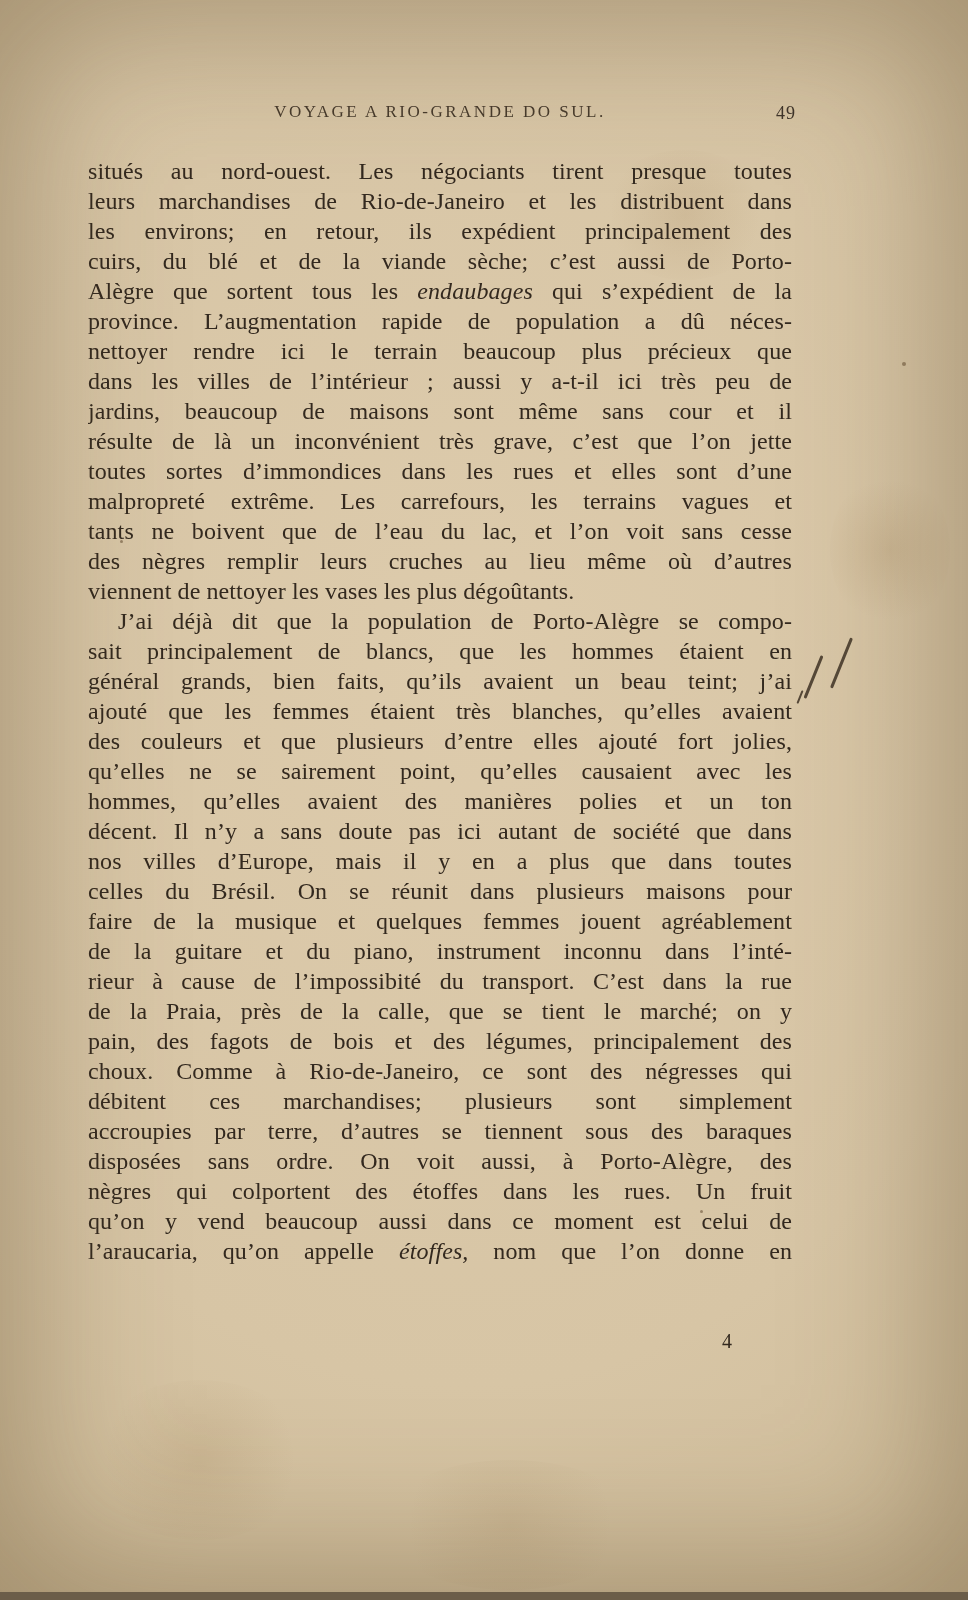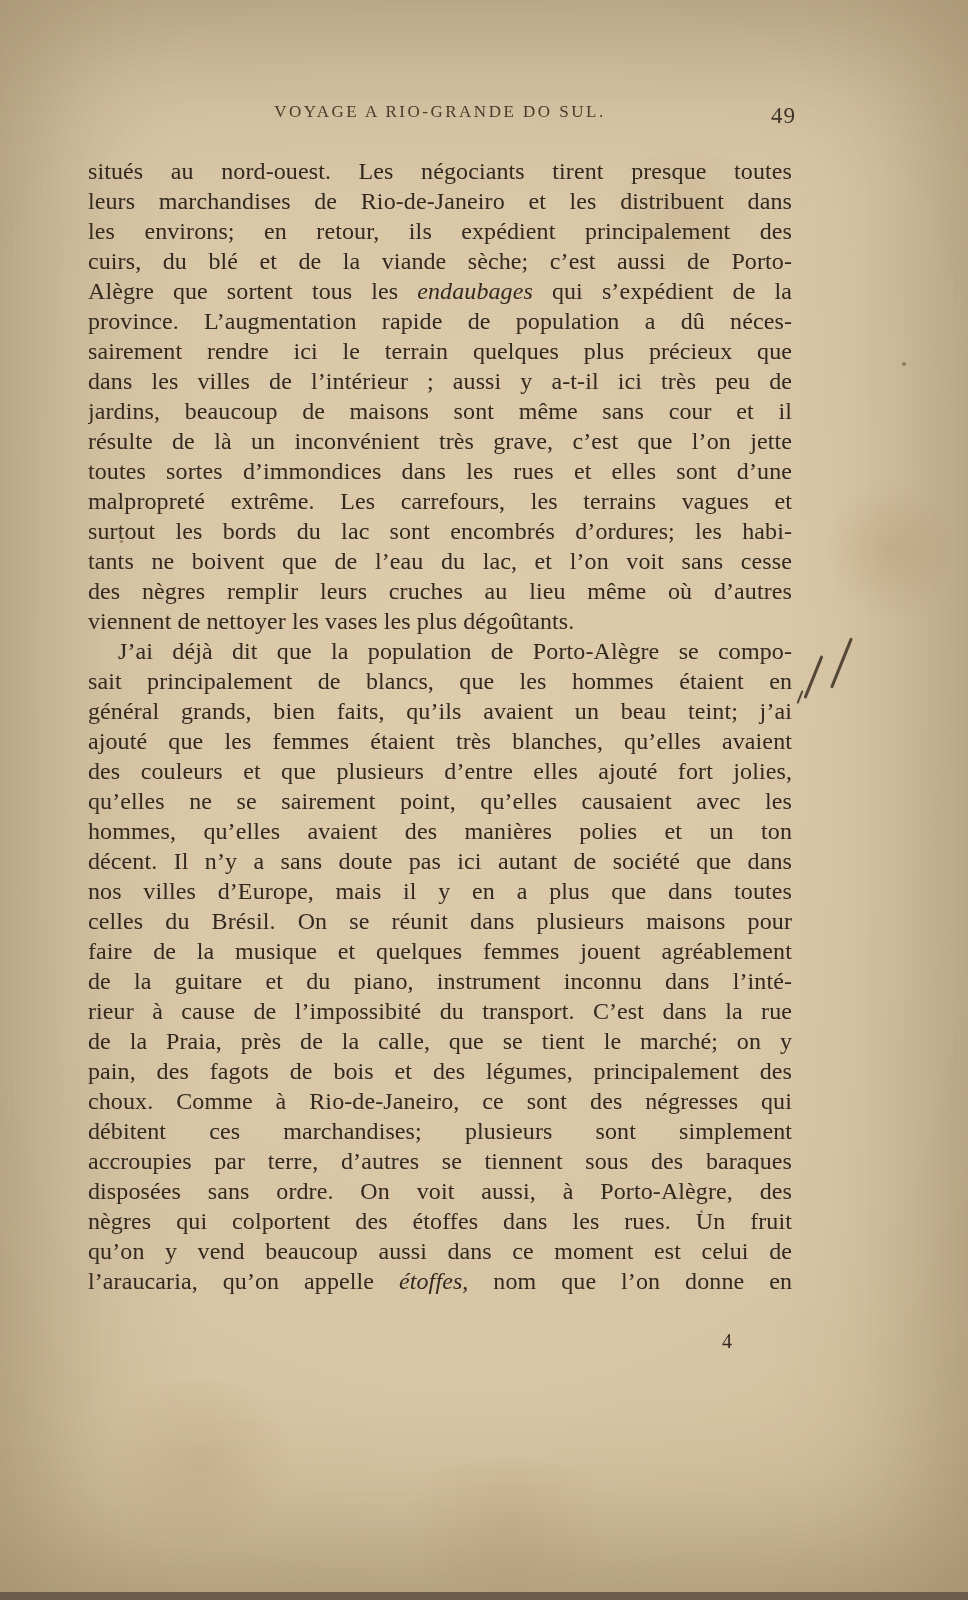--- a/index.html
+++ b/index.html
@@ -41,21 +41,21 @@
   .content { position: absolute; left: 88px; top: 102px; width: 704px; }
 
   .header { position: relative; height: 26px; text-align: center; }
   .running-title {
     font-size: 17px;
     letter-spacing: 2.5px;
     color: #463a2c;
   }
   .page-number {
     position: absolute; right: -4px; top: 1px;
-    font-size: 23px; letter-spacing: 1px; color: #3d332a;
+    font-size: 18px; letter-spacing: 1px; color: #3d332a;
   }
 
   .body-text { margin-top: 28px; }
   .paragraph { }
   .line {
     height: 30px;
     line-height: 30px;
     font-size: 24px;
     text-align: justify;
     text-align-last: justify;
@@ -101,27 +101,26 @@
     </div>
 
     <div class="body-text" id="body-text">
         <div class="paragraph">
           <div class="line"><span>situés au nord-ouest. Les négociants tirent presque toutes</span></div>
           <div class="line"><span>leurs marchandises de Rio-de-Janeiro et les distribuent dans</span></div>
           <div class="line"><span>les environs; en retour, ils expédient principalement des</span></div>
           <div class="line"><span>cuirs, du blé et de la viande sèche; c’est aussi de Porto-</span></div>
           <div class="line"><span>Alègre que sortent tous les </span><span class="it">endaubages</span><span> qui s’expédient de la</span></div>
           <div class="line"><span>province. L’augmentation rapide de population a dû néces-</span></div>
-          <div class="line"><span>sairement rendre ici le terrain quelques plus précieux que</span></div>
+          <div class="line"><span>nettoyer rendre ici le terrain beaucoup plus précieux que</span></div>
           <div class="line"><span>dans les villes de l’intérieur ; aussi y a-t-il ici très peu de</span></div>
           <div class="line"><span>jardins, beaucoup de maisons sont même sans cour et il</span></div>
           <div class="line"><span>résulte de là un inconvénient très grave, c’est que l’on jette</span></div>
           <div class="line"><span>toutes sortes d’immondices dans les rues et elles sont d’une</span></div>
           <div class="line"><span>malpropreté extrême. Les carrefours, les terrains vagues et</span></div>
-          <div class="line"><span>surtout les bords du lac sont encombrés d’ordures; les habi-</span></div>
           <div class="line"><span>tants ne boivent que de l’eau du lac, et l’on voit sans cesse</span></div>
           <div class="line"><span>des nègres remplir leurs cruches au lieu même où d’autres</span></div>
           <div class="line no-justify"><span>viennent de nettoyer les vases les plus dégoûtants.</span></div>
         </div>
         <div class="paragraph">
           <div class="line first-indent"><span>J’ai déjà dit que la population de Porto-Alègre se compo-</span></div>
           <div class="line"><span>sait principalement de blancs, que les hommes étaient en</span></div>
           <div class="line"><span>général grands, bien faits, qu’ils avaient un beau teint; j’ai</span></div>
           <div class="line"><span>ajouté que les femmes étaient très blanches, qu’elles avaient</span></div>
           <div class="line"><span>des couleurs et que plusieurs d’entre elles ajouté fort jolies,</span></div>

